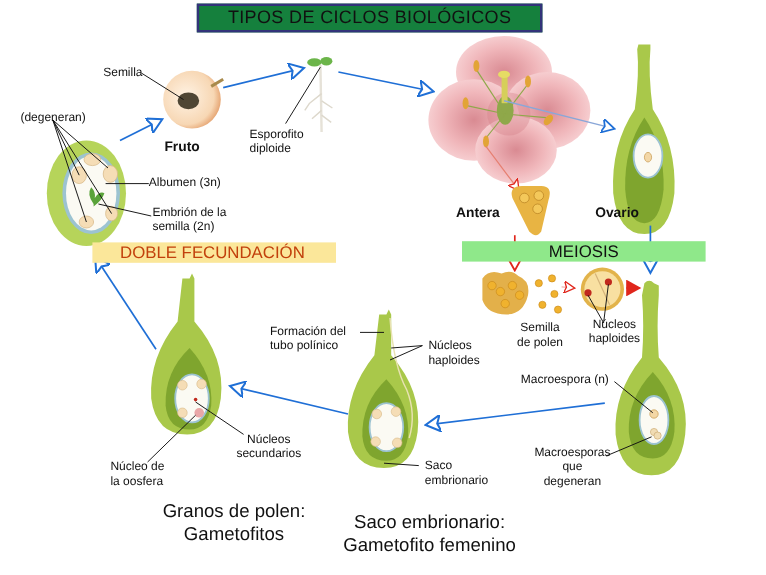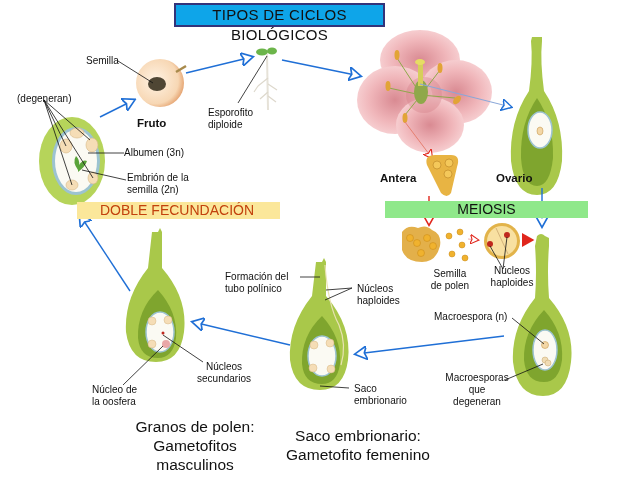--- a/index.html
+++ b/index.html
@@ -2,21 +2,21 @@
 <html><head>
 <meta charset="utf-8">
 <style>
   html, body { margin: 0; padding: 0; background: #ffffff; }
   body { width: 638px; height: 479px; position: relative; overflow: hidden;
          font-family: "Liberation Sans", sans-serif; color: #111; }
   .abs { position: absolute; }
   .lbl { position: absolute; font-size: 10px; line-height: 12px; color: #111; white-space: nowrap; }
   .lbl.center { text-align: center; }
   .bold { font-weight: bold; font-size: 11.5px; }
-  #title-box { left: 174px; top: 3px; width: 211px; height: 24px; background: #0ea5e9;
+  #title-box { left: 164px; top: 3px; width: 288px; height: 24px; background: #15803d;
                border: 2px solid #33337a; box-sizing: border-box; text-align: center;
                font-size: 15px; line-height: 20px; color: #111; letter-spacing: 0.3px; }
   #doble-band { left: 77px; top: 202px; width: 203px; height: 17px; background: #fbe79a; }
   #doble-text { left: 100px; top: 202px; font-size: 14px; line-height: 17px; color: #c2410c; }
   #meiosis-band { left: 385px; top: 201px; width: 203px; height: 17px; background: #8fe88a; }
   #meiosis-text { left: 385px; top: 201px; width: 203px; text-align: center; font-size: 14px; line-height: 17px; color: #111; }
   .big { position: absolute; font-size: 15.5px; line-height: 19px; text-align: center; color: #111; }
   svg#art { position: absolute; left: 0; top: 0; }
 </style>
 </head>
@@ -230,18 +230,17 @@
 <div class="lbl" style="left:354px;top:383px;">Saco</div>
 <div class="lbl" style="left:354px;top:395px;">embrionario</div>
 <div class="lbl center" style="left:192px;top:361px;width:64px;">Núcleos</div>
 <div class="lbl center" style="left:192px;top:373px;width:64px;">secundarios</div>
 <div class="lbl" style="left:92px;top:384px;">Núcleo de</div>
 <div class="lbl" style="left:92px;top:396px;">la oosfera</div>
 
 <div class="big" style="left:120px;top:417px;width:150px;">
   <div>Granos de polen:</div>
   <div>Gametofitos</div>
-  <div>masculinos</div>
 </div>
 <div class="big" style="left:276px;top:426px;width:164px;">
   <div>Saco embrionario:</div>
   <div>Gametofito femenino</div>
 </div>
 
 </body></html>

